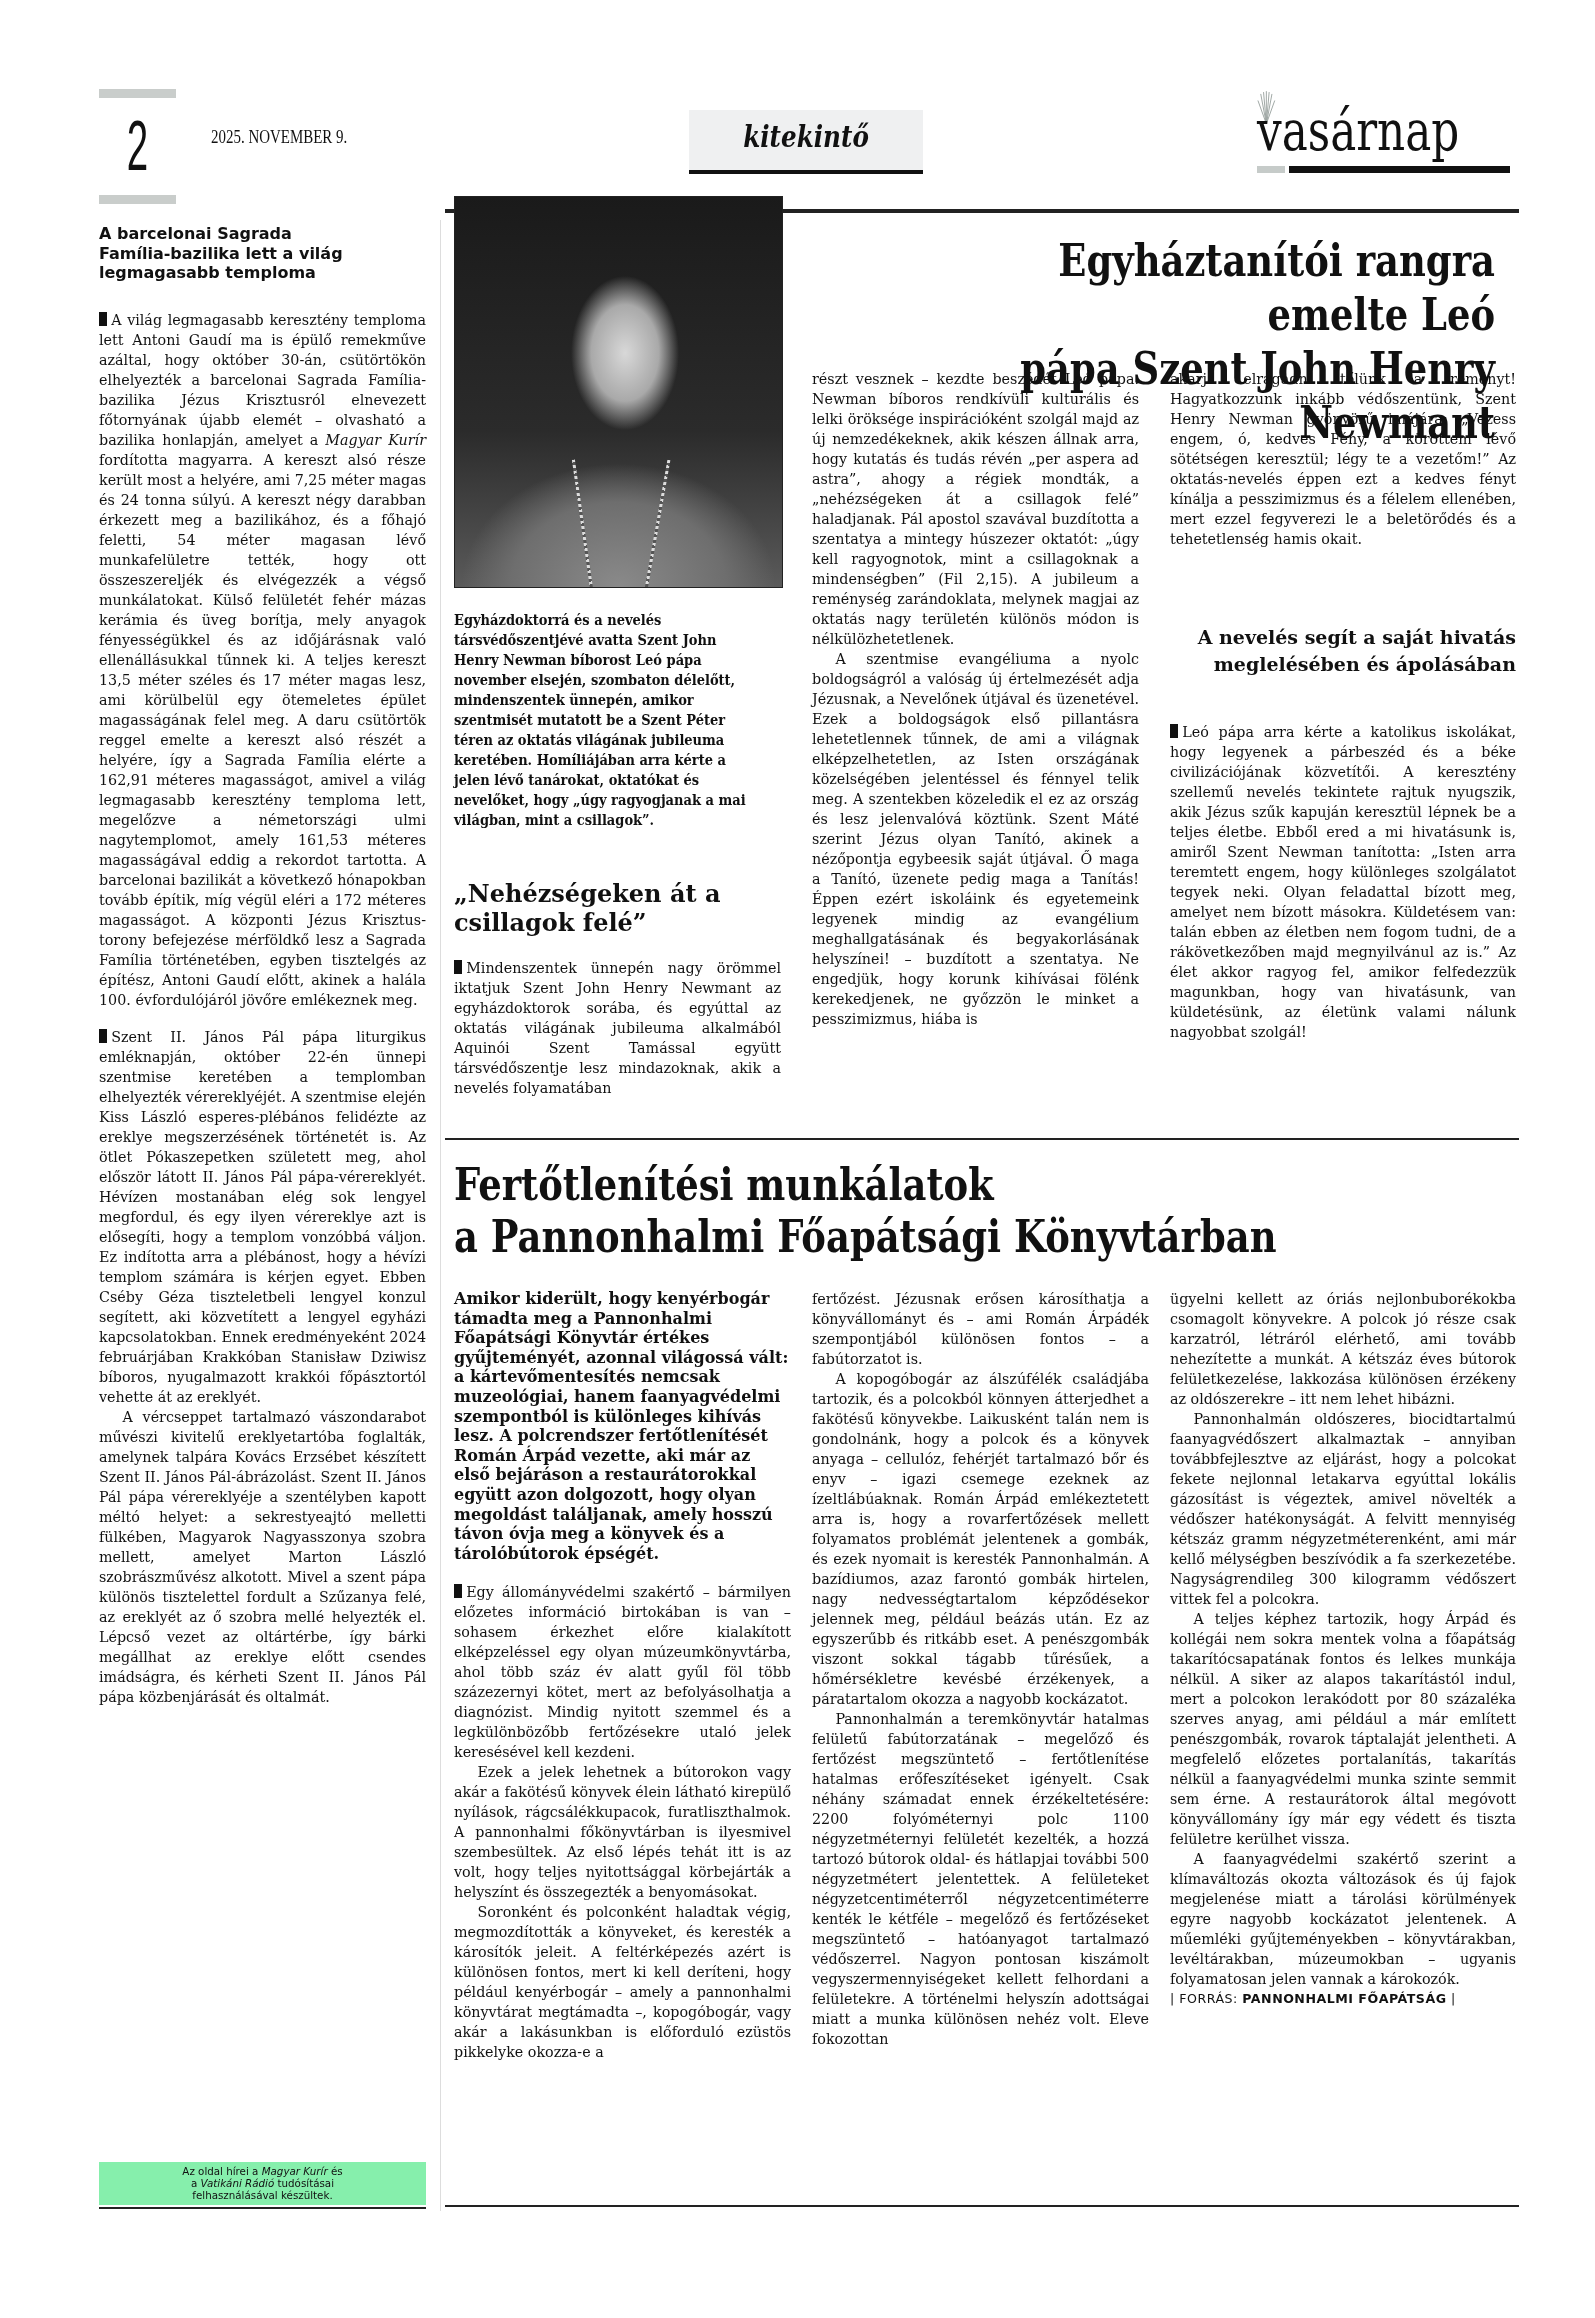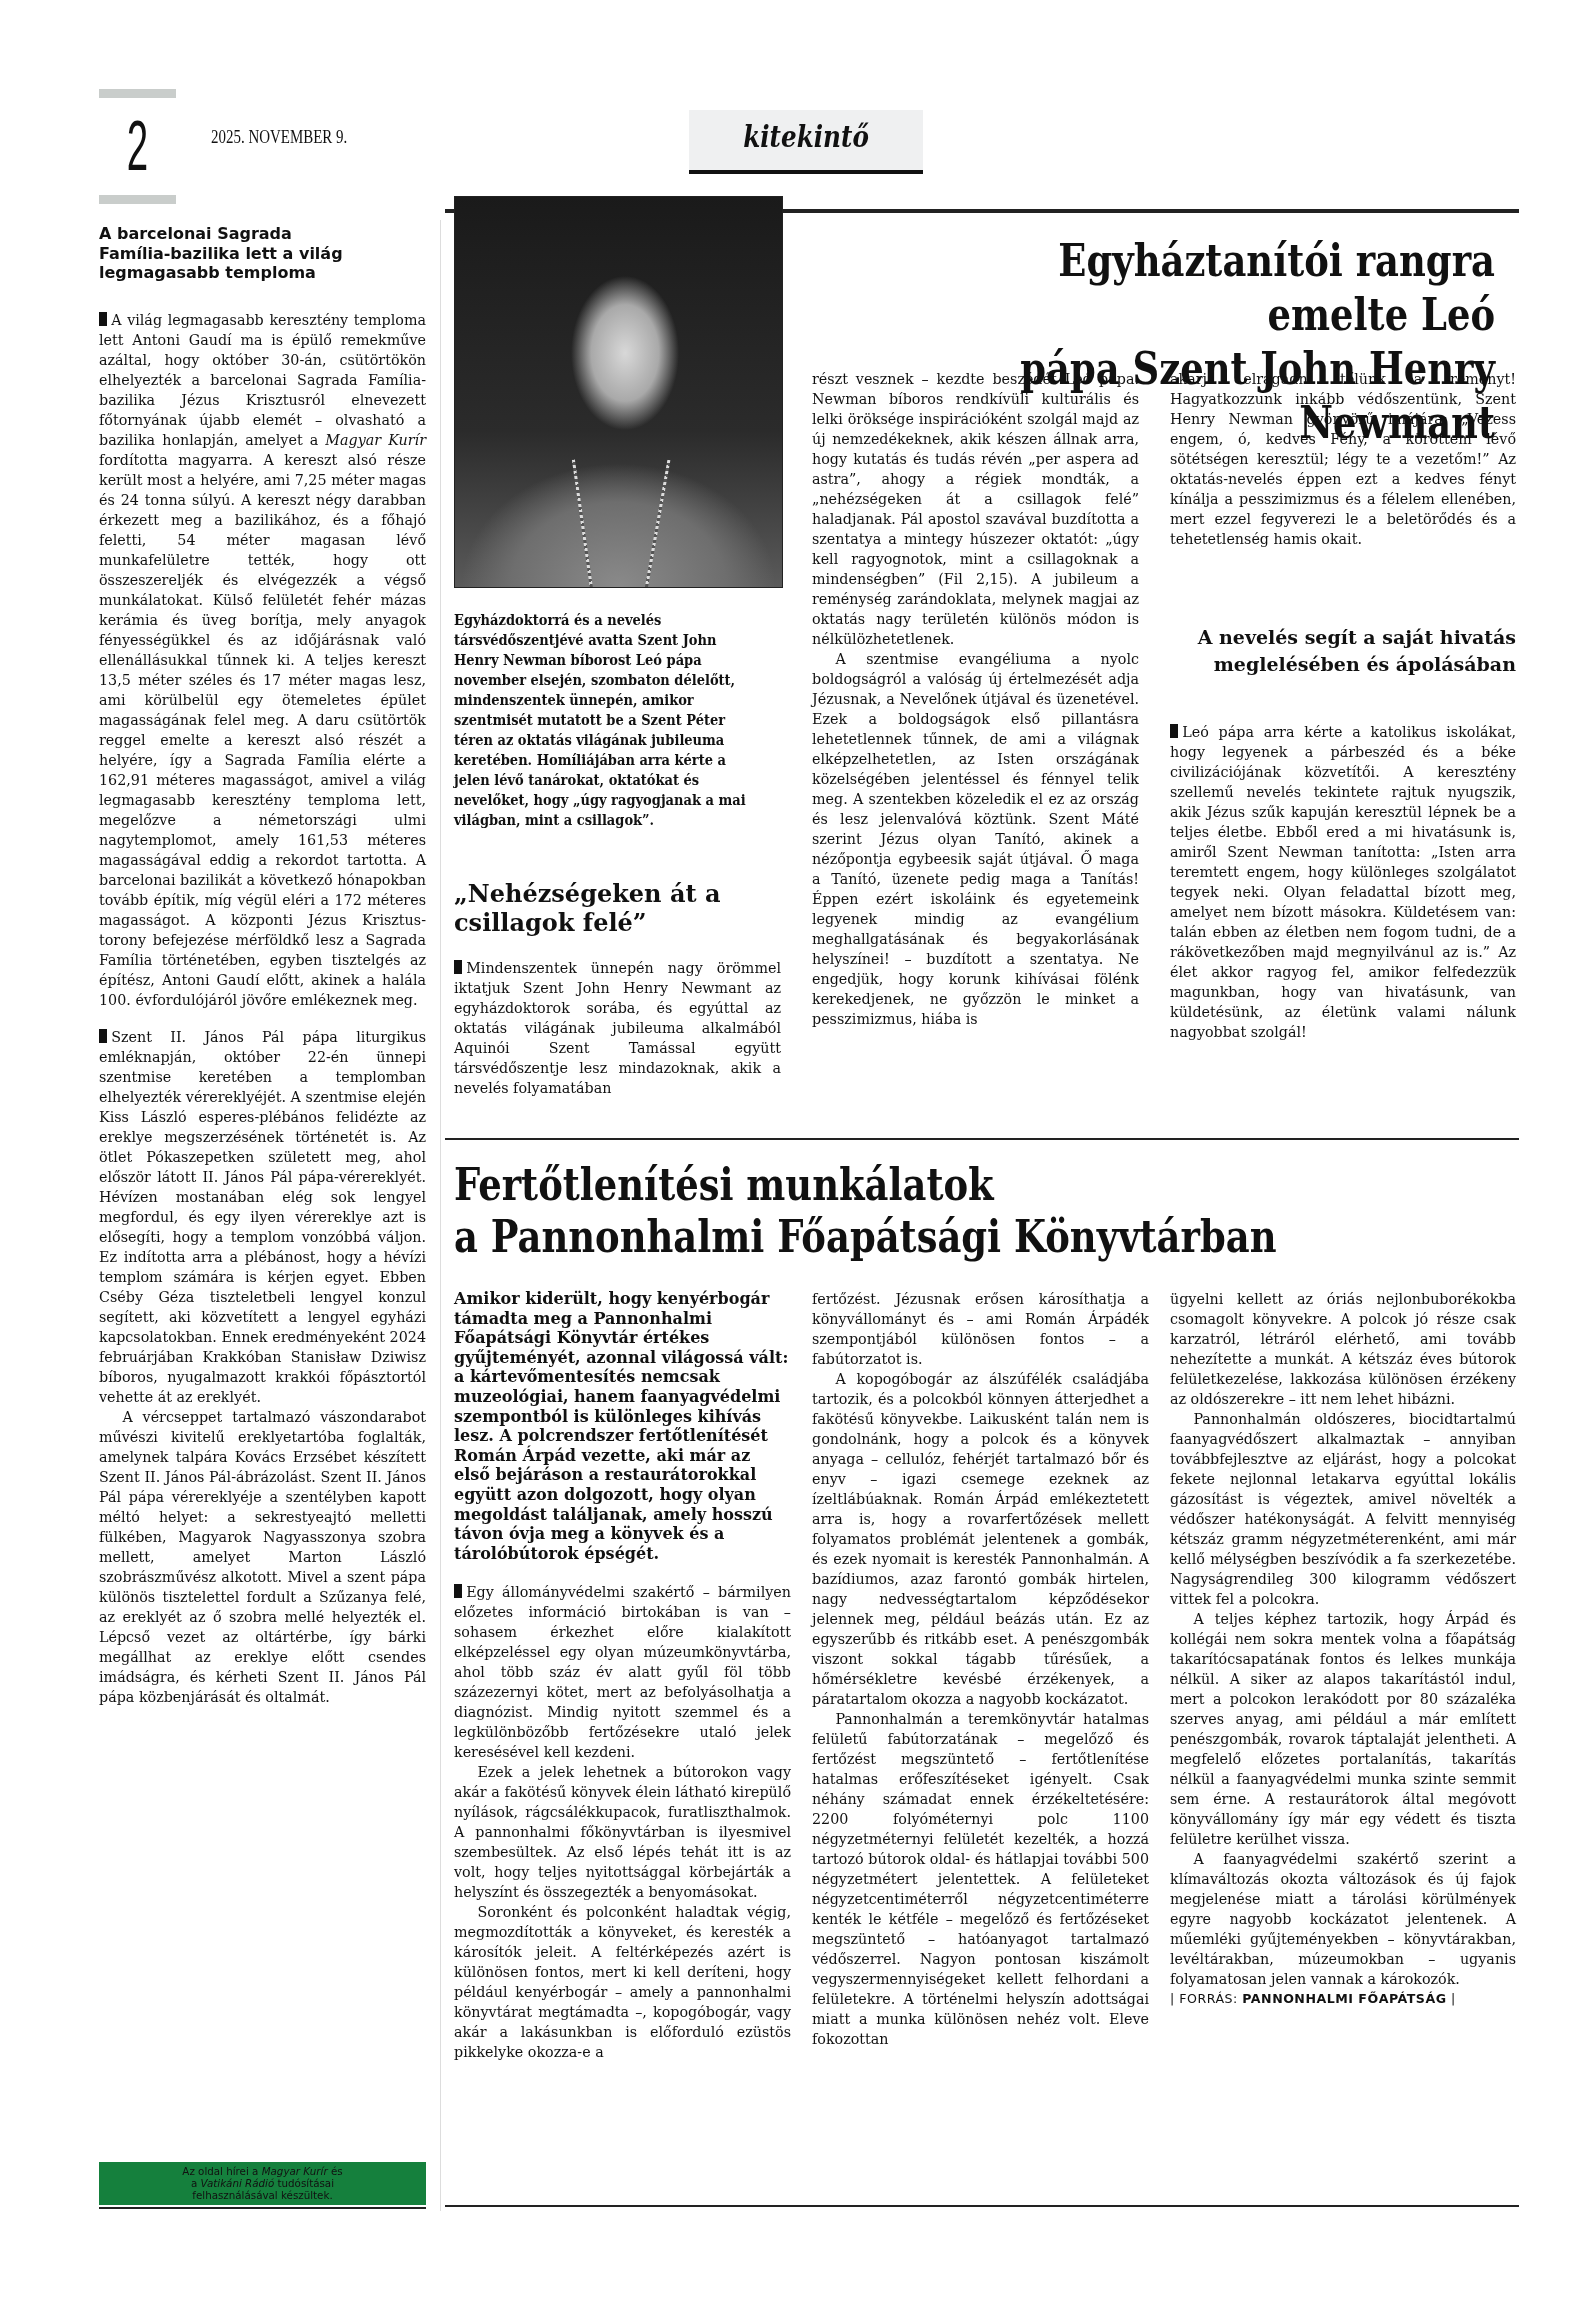--- a/index.html
+++ b/index.html
@@ -40,21 +40,21 @@
   .body-text p { text-indent: 23.4px; }
   .body-text p.lead { text-indent: 0; }
   .marker { display: inline-block; width: 7.5px; height: 14px; background: #111; margin-right: 4.7px; vertical-align: -1.4px; }
   .sans-head { font-family: "DejaVu Sans", sans-serif; font-weight: bold; font-size: 16px; line-height: 19.6px; }
   .slab-head { font-family: "DejaVu Serif", serif; font-weight: bold; }
   .lede-bold { font-family: "DejaVu Serif", serif; font-weight: bold; font-size: 16px; line-height: 19.6px; }
   em { font-style: italic; }
 
   
   #left-col { left: 99px; top: 224px; width: 327px; }
-  .credit-box { position: absolute; left: 99px; top: 2162px; width: 327px; height: 43px; background: #15803d;
+  .credit-box { position: absolute; left: 99px; top: 2162px; width: 327px; height: 43px; background: #86efac;
     font-family: "DejaVu Sans", sans-serif; font-size: 10.3px; line-height: 12px; text-align: center; padding-top: 2.8px; }
   .credit-rule { position: absolute; left: 99px; top: 2207px; width: 327px; height: 1.9px; background: #222; }
 
   
   .photo { position: absolute; left: 454px; top: 196px; width: 329px; height: 392px; border: 1.4px solid #222;
     background:
       radial-gradient(ellipse 75px 107px at 52% 40%, #d8d8d8 0%, #a9a9a9 45%, rgba(40,40,40,0) 72%),
       radial-gradient(ellipse 196px 154px at 50% 100%, #8a8a8a 0%, #6e6e6e 55%, rgba(30,30,30,0) 80%),
       linear-gradient(180deg, #1a1a1a 0%, #2b2b2b 60%, #5a5a5a 100%); overflow: hidden; }
   .photo-cross-chain { position: absolute; width: 2.8px; background: repeating-linear-gradient(180deg,#ddd 0 2.8px,#555 2.8px 5.6px); }
@@ -90,20 +90,38 @@
 
 <header class="masthead">
   <div class="page-num-wrap">
     <div class="page-num-bar top"></div>
     <div class="page-num">2</div>
     <div class="page-num-bar bottom"></div>
   </div>
   <div class="issue-date">2025. NOVEMBER 9.</div>
   <div class="section-tab">
     <span>kitekintő</span>
+  </div>
+  <div class="brand">
+    <svg class="brand-sunburst" viewBox="0 0 40 70">
+      <g stroke="#9aa3a0" stroke-width="2" fill="none">
+        <line x1="20" y1="70" x2="20" y2="0"></line>
+        <line x1="20" y1="70" x2="8" y2="6"></line>
+        <line x1="20" y1="70" x2="32" y2="6"></line>
+        <line x1="20" y1="70" x2="2" y2="20"></line>
+        <line x1="20" y1="70" x2="38" y2="20"></line>
+        <line x1="20" y1="70" x2="14" y2="2"></line>
+        <line x1="20" y1="70" x2="26" y2="2"></line>
+      </g>
+    </svg>
+    <div class="brand-name">vasárnap</div>
+    <div class="brand-rule">
+      <div class="grey"></div>
+        <div class="black"></div>
+    </div>
   </div>
 </header>
 
 <div class="col" id="left-col">
   <h3 class="sans-head" style="width:262px;">A barcelonai Sagrada Família-bazilika lett a világ legmagasabb temploma</h3>
   <div class="body-text" style="margin-top:27px;">
     <p class="lead"><span class="marker"></span><span>A világ legmagasabb keresztény temploma lett Antoni Gaudí ma is épülő remekműve azáltal, hogy október 30-án, csütörtökön elhelyezték a barcelonai Sagrada Família-bazilika Jézus Krisztusról elnevezett főtornyának újabb elemét – olvasható a bazilika honlapján, amelyet a </span><em>Magyar Kurír</em><span> fordította magyarra. A kereszt alsó része került most a helyére, ami 7,25 méter magas és 24 tonna súlyú. A kereszt négy darabban érkezett meg a bazilikához, és a főhajó feletti, 54 méter magasan lévő munkafelületre tették, hogy ott összeszereljék és elvégezzék a végső munkálatokat. Külső felületét fehér mázas kerámia és üveg borítja, mely anyagok fényességükkel és az időjárásnak való ellenállásukkal tűnnek ki. A teljes kereszt 13,5 méter széles és 17 méter magas lesz, ami körülbelül egy ötemeletes épület magasságának felel meg. A daru csütörtök reggel emelte a kereszt alsó részét a helyére, így a Sagrada Família elérte a 162,91 méteres magasságot, amivel a világ legmagasabb keresztény temploma lett, megelőzve a németországi ulmi nagytemplomot, amely 161,53 méteres magasságával eddig a rekordot tartotta. A barcelonai bazilikát a következő hónapokban tovább építik, míg végül eléri a 172 méteres magasságot. A központi Jézus Krisztus-torony befejezése mérföldkő lesz a Sagrada Família történetében, egyben tisztelgés az építész, Antoni Gaudí előtt, akinek a halála 100. évfordulójáról jövőre emlékeznek meg.</span></p>
   </div>
   <div class="body-text" style="margin-top:17px;">
     <p class="lead"><span class="marker"></span><span>Szent II. János Pál pápa liturgikus emléknapján, október 22-én ünnepi szentmise keretében a templomban elhelyezték vérereklyéjét. A szentmise elején Kiss László esperes-plébános felidézte az ereklye megszerzésének történetét is. Az ötlet Pókaszepetken született meg, ahol először látott II. János Pál pápa-vérereklyét. Hévízen mostanában elég sok lengyel megfordul, és egy ilyen vérereklye azt is elősegíti, hogy a templom vonzóbbá váljon. Ez indította arra a plébánost, hogy a hévízi templom számára is kérjen egyet. Ebben Cséby Géza tiszteletbeli lengyel konzul segített, aki közvetített a lengyel egyházi kapcsolatokban. Ennek eredményeként 2024 februárjában Krakkóban Stanisław Dziwisz bíboros, nyugalmazott krakkói főpásztortól vehette át az ereklyét.</span></p>

